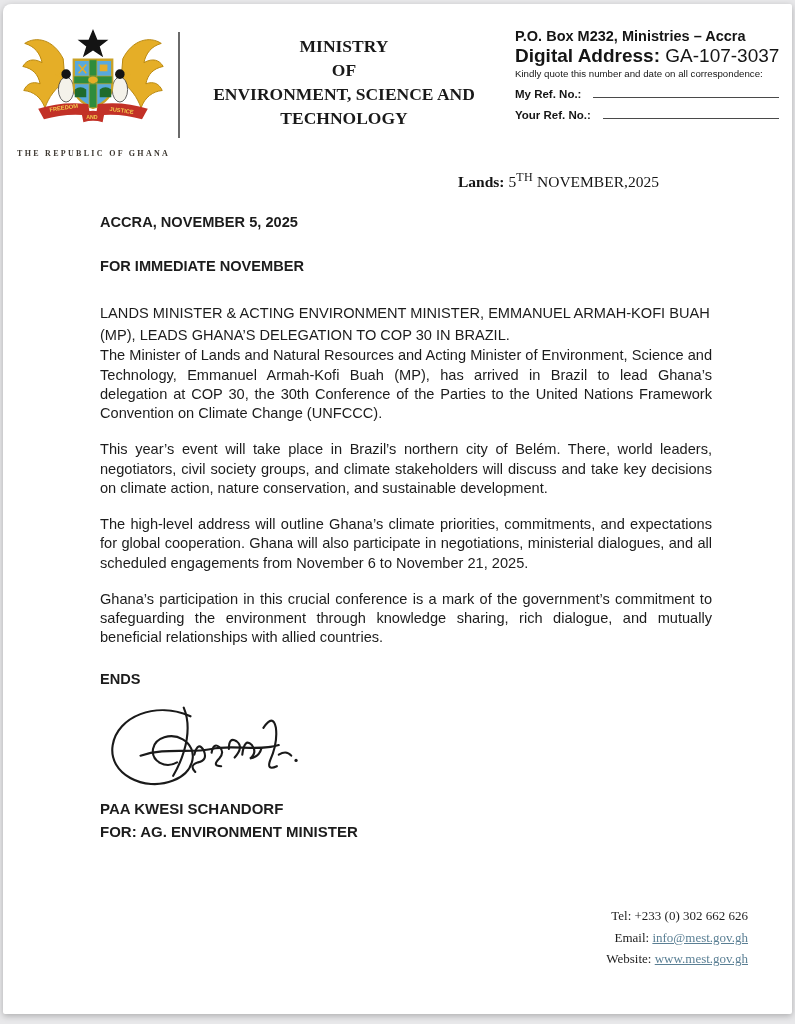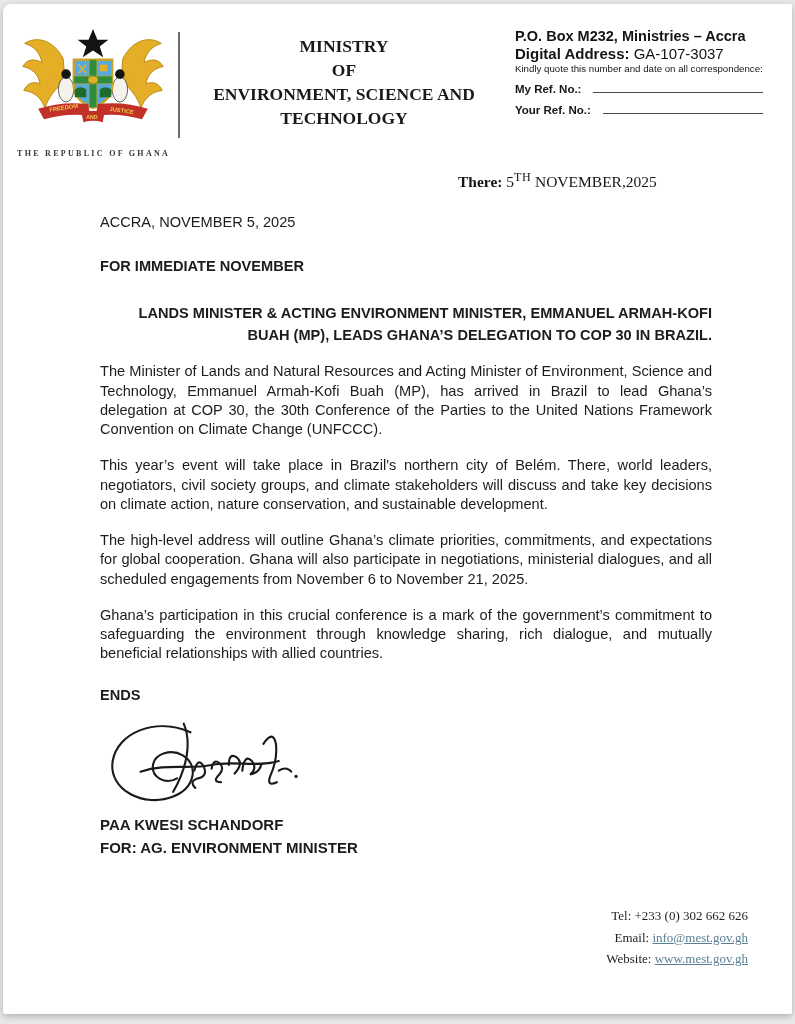--- a/index.html
+++ b/index.html
@@ -27,36 +27,36 @@
   .title-col{
     width:310px;flex:0 0 auto;text-align:center;
     font-family:"Liberation Serif",serif;font-weight:bold;
     font-size:17.5px;line-height:1.38;color:#191919;padding-top:6px;
   }
   .contact-col{
     flex:1;padding:0 38px 0 16px;
     font-family:Liberation Sans, sans-serif;color:#151515;
   }
   .po-box{font-weight:bold;font-size:14.5px;white-space:nowrap;}
-  .digital{font-size:15px;margin-top:1px;white-space:nowrap;}
+  .digital{font-size:19px;margin-top:1px;white-space:nowrap;}
   .digital .lbl{font-weight:bold;}
   .quote-note{font-size:9.7px;margin-top:1px;white-space:nowrap;}
   .ref-row{display:flex;align-items:flex-end;font-weight:bold;font-size:11.5px;margin-top:9px;}
   .ref-line{flex:1;border-bottom:1.3px solid #4a4a4a;margin-left:12px;margin-bottom:2px;height:1px;}
   .date-row{
     font-family:"Liberation Serif",serif;font-size:15.5px;color:#151515;
     margin:12px 0 0 455px;white-space:nowrap;
   }
   .date-row .lbl{font-weight:bold;}
   .date-row sup{font-size:12px;vertical-align:super;letter-spacing:.5px;}
   
   .content{margin:22px 90px 0 97px;font-size:14.6px;color:#1c1c1c;line-height:1.32;}
-  .dateline{font-weight:normal;margin-bottom:25px;}
+  .dateline{font-weight:bold;margin-bottom:25px;}
   .release-line{font-weight:bold;margin-bottom:26px;}
-  .headline{font-weight:bold;line-height:1.5;margin-bottom:16px;width:612px;text-align:right;}
+  .headline{font-weight:normal;line-height:1.5;width:612px;}
   p.para{margin:0 0 17px 0;text-align:justify;width:612px;}
   .ends{font-weight:bold;margin-top:22px;}
   .signature-wrap{margin:10px 0 0 -4px;height:96px;}
   .signatory{font-weight:bold;font-size:15px;line-height:1.55;margin-top:2px;}
   
   .footer{
     position:absolute;right:44px;bottom:44px;text-align:right;
     font-family:"Liberation Serif",serif;font-size:13px;line-height:1.66;color:#1d1d1d;
   }
   .footer a{color:#5a7f94;text-decoration:underline;}
@@ -128,21 +128,21 @@
         <span class="ref-line"></span>
       </div>
       <div class="ref-row">
         <span>Your Ref. No.:</span>
         <span class="ref-line"></span>
       </div>
     </div>
   </div>
 
   <div class="date-row">
-    <span class="lbl">There:</span>
+    <span class="lbl">Lands:</span>
     <span>5</span><sup>TH</sup><span> NOVEMBER,2025</span>
   </div>
 
   <div class="content">
     <div class="dateline">ACCRA, NOVEMBER 5, 2025</div>
     <div class="release-line">FOR IMMEDIATE NOVEMBER</div>
     <div class="headline">LANDS MINISTER &amp; ACTING ENVIRONMENT MINISTER, EMMANUEL ARMAH-KOFI BUAH (MP), LEADS GHANA’S DELEGATION TO COP 30 IN BRAZIL.</div>
 
     <p class="para">The Minister of Lands and Natural Resources and Acting Minister of Environment, Science and Technology, Emmanuel Armah-Kofi Buah (MP), has arrived in Brazil to lead Ghana’s delegation at COP 30, the 30th Conference of the Parties to the United Nations Framework Convention on Climate Change (UNFCCC).</p>
     <p class="para">This year’s event will take place in Brazil’s northern city of Belém. There, world leaders, negotiators, civil society groups, and climate stakeholders will discuss and take key decisions on climate action, nature conservation, and sustainable development.</p>

